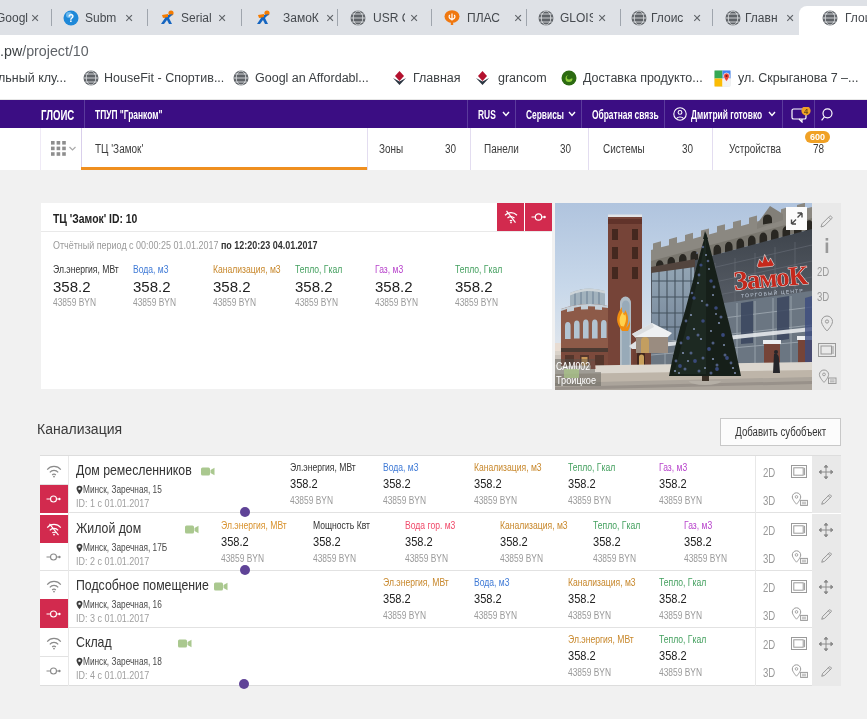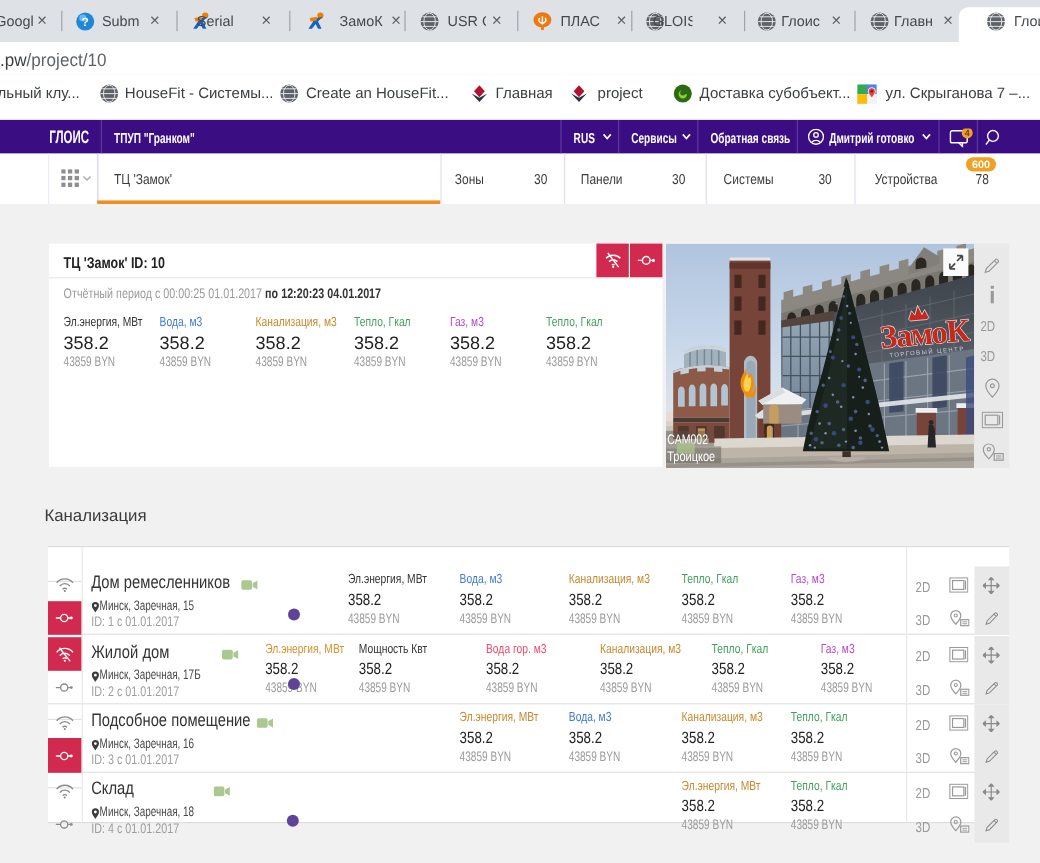--- a/index.html
+++ b/index.html
@@ -40,21 +40,21 @@
 .mlabel { font-size:11px; white-space:nowrap; transform:scaleX(0.78); transform-origin:0 0; }
 .mval { font-size:15px; color:#222; margin-top:3px; }
 .mbyn { font-size:11.5px; color:#9a9a9a; margin-top:1px; transform:scaleX(0.73); transform-origin:0 0; }
 
 #rtool { position:absolute; left:812px; top:203px; width:29px; height:187px; background:#e9e9e9; }
 
 #subtitle { position:absolute; left:37px; top:421px; font-size:14px; color:#3a3a3a; }
 #addbtn { position:absolute; left:720px; top:418px; width:121px; height:28px; background:#fcfcfc; border:1px solid #c8c8c8; font-size:12px; color:#333; text-align:center; line-height:26px; transform-origin:center; }
 #addbtn span { display:inline-block; transform:scaleX(0.8); transform-origin:center; white-space:nowrap; }
 #table { position:absolute; left:40px; top:455px; width:801px; height:231px; background:#fff; border-top:1px solid #ddd; border-bottom:1px solid #ddd; }
-.row { position:absolute; left:0; width:801px; height:57px; border-bottom:1px solid #e2e2e2;margin-top:16px; }
+.row { position:absolute; left:0; width:801px; height:57px; border-bottom:1px solid #e2e2e2; }
 .row:last-child { border-bottom:none; }
 .redcell { position:absolute; left:0; width:28px; background:#d22a4e; }
 .rname { position:absolute; left:36px; top:5px; font-size:15px; color:#333; white-space:nowrap; transform:scaleX(0.82); transform-origin:0 0; }
 .rloc { position:absolute; left:36px; top:27px; font-size:11.5px; color:#4a4a4a; white-space:nowrap; transform:scaleX(0.72); transform-origin:0 0; }
 .rid { position:absolute; left:36px; top:41px; font-size:11.5px; color:#9e9e9e; white-space:nowrap; transform:scaleX(0.78); transform-origin:0 0; }
 .rm { position:absolute; top:5px; width:88px; }
 .rml { font-size:11px; white-space:nowrap; transform:scaleX(0.78); transform-origin:0 0; }
 .rmv { font-size:13.5px; color:#222; margin-top:2.5px; transform:scaleX(0.82); transform-origin:0 0; }
 .rmb { font-size:11.5px; color:#9a9a9a; margin-top:3px; transform:scaleX(0.73); transform-origin:0 0; }
 .c2d { position:absolute; left:723px; font-size:12px; color:#9a9a9a; transform:scaleX(0.8); transform-origin:0 0; }
@@ -82,21 +82,21 @@
           <circle cx="6" cy="5" r="3" fill="#7cc4f4" opacity="0.8"></circle>
           <text x="8" y="12" font-size="10" fill="#fff" text-anchor="middle" font-weight="bold">?</text>
         </svg></div>
     <div class="tabtxt" style="left:85px">Subm</div>
       <div class="tabx" style="left:122px">✕</div>
     <div class="fav" style="left:160px"><svg width="16" height="16" viewBox="0 0 16 16">
           <circle cx="11" cy="3" r="2.6" fill="#f57c00"></circle>
           <path d="M3 6 L13 4 L9 8 L12 14 L9 14 L7 10 L4 14 L1 14 L5 8 Z" fill="#1565c0"></path>
           <path d="M2 5 L8 4 L8 7 L3 8 Z" fill="#f57c00"></path>
         </svg></div>
-    <div class="tabtxt" style="left:164px">Serial</div>
+    <div class="tabtxt" style="left:181px">Serial</div>
       <div class="tabx" style="left:215px">✕</div>
     <div class="fav" style="left:256px"><svg width="16" height="16" viewBox="0 0 16 16">
           <circle cx="11" cy="3" r="2.6" fill="#f57c00"></circle>
           <path d="M3 6 L13 4 L9 8 L12 14 L9 14 L7 10 L4 14 L1 14 L5 8 Z" fill="#1565c0"></path>
           <path d="M2 5 L8 4 L8 7 L3 8 Z" fill="#f57c00"></path>
         </svg></div>
     <div class="tabtxt" style="left:283px">ЗамоК</div>
       <div class="tabx" style="left:323px">✕</div>
     <div class="fav" style="left:350px"><svg width="16" height="16" viewBox="0 0 16 16">
           <circle cx="8" cy="8" r="7.5" fill="#5f6368"></circle>
@@ -108,21 +108,21 @@
           <ellipse cx="8" cy="6.5" rx="7.5" ry="6.3" fill="#f07810"></ellipse>
           <path d="M8 12 L8 15" stroke="#f07810" stroke-width="2.4"></path>
           <path d="M8 3.5 L8 10.5 M5.8 5 A 2.9 2.6 0 1 0 10.2 5" stroke="#fff" stroke-width="1.2" fill="none"></path>
         </svg></div>
     <div class="tabtxt" style="left:467px">ПЛАС</div>
       <div class="tabx" style="left:511px">✕</div>
     <div class="fav" style="left:538px"><svg width="16" height="16" viewBox="0 0 16 16">
           <circle cx="8" cy="8" r="7.5" fill="#5f6368"></circle>
           <path d="M8 1 A 4.8 7 0 0 0 8 15 A 4.8 7 0 0 0 8 1 M 0.5 8 L 15.5 8 M 2.2 4 L 13.8 4 M 2.2 12 L 13.8 12" stroke="#e8ebee" stroke-width="0.8" fill="none"></path>
         </svg></div>
-    <div class="tabtxt" style="left:544px; width:33px; overflow:hidden">GLOIS</div>
+    <div class="tabtxt" style="left:560px; width:33px; overflow:hidden">GLOIS</div>
       <div class="tabx" style="left:595px">✕</div>
     <div class="fav" style="left:631px"><svg width="16" height="16" viewBox="0 0 16 16">
           <circle cx="8" cy="8" r="7.5" fill="#5f6368"></circle>
           <path d="M8 1 A 4.8 7 0 0 0 8 15 A 4.8 7 0 0 0 8 1 M 0.5 8 L 15.5 8 M 2.2 4 L 13.8 4 M 2.2 12 L 13.8 12" stroke="#e8ebee" stroke-width="0.8" fill="none"></path>
         </svg></div>
     <div class="tabtxt" style="left:651px">Глоис</div>
       <div class="tabx" style="left:690px">✕</div>
     <div class="fav" style="left:725px"><svg width="16" height="16" viewBox="0 0 16 16">
           <circle cx="8" cy="8" r="7.5" fill="#5f6368"></circle>
           <path d="M8 1 A 4.8 7 0 0 0 8 15 A 4.8 7 0 0 0 8 1 M 0.5 8 L 15.5 8 M 2.2 4 L 13.8 4 M 2.2 12 L 13.8 12" stroke="#e8ebee" stroke-width="0.8" fill="none"></path>
@@ -137,41 +137,41 @@
     <div class="tabtxt" style="left:845px">Глои</div>
   </div>
   <div id="toolbar"></div>
   <div id="urltxt"><b>.pw</b>/project/10</div>
   <div id="bookmarks">
     <div class="bmtxt" style="left:-2px">льный клу...</div>
     <div class="bmicon" style="left:83px"><svg width="16" height="16" viewBox="0 0 16 16">
           <circle cx="8" cy="8" r="7.5" fill="#5f6368"></circle>
           <path d="M8 1 A 4.8 7 0 0 0 8 15 A 4.8 7 0 0 0 8 1 M 0.5 8 L 15.5 8 M 2.2 4 L 13.8 4 M 2.2 12 L 13.8 12" stroke="#e8ebee" stroke-width="0.8" fill="none"></path>
         </svg></div>
-    <div class="bmtxt" style="left:104px">HouseFit - Системы...</div>
+    <div class="bmtxt" style="left:104px">HouseFit - Спортив...</div>
     <div class="bmicon" style="left:233px"><svg width="16" height="16" viewBox="0 0 16 16">
           <circle cx="8" cy="8" r="7.5" fill="#5f6368"></circle>
           <path d="M8 1 A 4.8 7 0 0 0 8 15 A 4.8 7 0 0 0 8 1 M 0.5 8 L 15.5 8 M 2.2 4 L 13.8 4 M 2.2 12 L 13.8 12" stroke="#e8ebee" stroke-width="0.8" fill="none"></path>
         </svg></div>
-    <div class="bmtxt" style="left:255px">Create an HouseFit...</div>
+    <div class="bmtxt" style="left:255px">Googl an Affordabl...</div>
     <div class="bmicon" style="left:391px"><svg width="17" height="17" viewBox="0 0 17 17">
           <path d="M8.5 1 L13 6 L8.5 11 L4 6 Z" fill="#b3112e"></path>
           <path d="M2 8 L8.5 15 L15 8 L8.5 11.5 Z" fill="#2a3440"></path>
         </svg></div>
     <div class="bmtxt" style="left:413px">Главная</div>
     <div class="bmicon" style="left:474px"><svg width="17" height="17" viewBox="0 0 17 17">
           <path d="M8.5 1 L13 6 L8.5 11 L4 6 Z" fill="#b3112e"></path>
           <path d="M2 8 L8.5 15 L15 8 L8.5 11.5 Z" fill="#2a3440"></path>
         </svg></div>
-    <div class="bmtxt" style="left:498px">project</div>
+    <div class="bmtxt" style="left:498px">grancom</div>
     <div class="bmicon" style="left:561px"><svg width="16" height="16" viewBox="0 0 16 16">
           <circle cx="8" cy="8" r="7.5" fill="#2c6b12"></circle>
           <path d="M11.5 8.5 A 3.5 3.5 0 1 1 8 5 A 2.3 2.3 0 1 0 10 8.5 Z" fill="#8fce3c"></path>
         </svg></div>
-    <div class="bmtxt" style="left:583px">Доставка субобъект...</div>
+    <div class="bmtxt" style="left:583px">Доставка продукто...</div>
     <div class="bmicon" style="left:714px"><svg width="17" height="17" viewBox="0 0 17 17">
           <rect x="0.5" y="0.5" width="16" height="16" rx="2" fill="#fff" stroke="#ddd" stroke-width="0.5"></rect>
           <path d="M0.5 0.5 h8 v8 h-8 Z" fill="#35a853"></path>
           <path d="M8.5 0.5 h8 v8 h-8 Z" fill="#4285f4"></path>
           <path d="M0.5 8.5 h8 v8 h-8 Z" fill="#fbbc04"></path>
           <path d="M8.5 8.5 h8 v8 h-8 Z" fill="#f1f3f4"></path>
           <path d="M12.5 3 a 3 3 0 0 1 3 3 c0 2.2 -3 5.5 -3 5.5 s-3 -3.3 -3 -5.5 a 3 3 0 0 1 3 -3 Z" fill="#ea4335" stroke="#fff" stroke-width="0.7"></path>
           <circle cx="12.5" cy="6" r="1.1" fill="#7b1c1c"></circle>
         </svg></div>
     <div class="bmtxt" style="left:738px">ул. Скрыганова 7 –...</div>
@@ -535,20 +535,21 @@
         <path d="M15 3 L15 11" stroke="#999"></path>
       </svg>
     <svg class="abs" style="left:6px; top:166px" width="19" height="16" viewBox="0 0 19 16">
         <path d="M6 1 A 4.6 4.6 0 0 1 10.6 5.6 C 10.6 8.6 6 13.4 6 13.4 S 1.4 8.6 1.4 5.6 A 4.6 4.6 0 0 1 6 1 Z" stroke="#999" stroke-width="1" fill="none"></path>
         <circle cx="6" cy="5.4" r="1.4" stroke="#999" stroke-width="0.9" fill="none"></circle>
         <rect x="10.5" y="9" width="7.5" height="5.5" stroke="#999" stroke-width="1" fill="#e9e9e9"></rect>
         <path d="M12 11 h4.5 M12 12.8 h4.5" stroke="#999" stroke-width="0.8"></path>
       </svg>
   </div>
   <div id="subtitle">Канализация</div>
+  <div id="addbtn"><span>Добавить субобъект</span></div>
   <div id="table">
     <div class="vline" style="left:28px"></div>
     <div style="position:absolute; left:0; top:28px; width:28px; height:1px; background:#e2e2e2"></div>
     <div style="position:absolute; left:0; top:86px; width:28px; height:1px; background:#e2e2e2"></div>
     <div style="position:absolute; left:0; top:143px; width:28px; height:1px; background:#e2e2e2"></div>
     <div style="position:absolute; left:0; top:200px; width:28px; height:1px; background:#e2e2e2"></div>
     <div class="vline" style="left:715px"></div>
 
     <div class="row" style="top:0">
       <svg class="abs" style="left:6px; top:9px" width="16" height="13" viewBox="0 0 16 13">
@@ -656,21 +657,21 @@
       <svg class="abs" style="left:36px; top:29px" width="7" height="10" viewBox="0 0 8 11">
           <path d="M4 0.5 A 3.4 3.4 0 0 1 7.4 3.9 C 7.4 6.3 4 10.4 4 10.4 S 0.6 6.3 0.6 3.9 A 3.4 3.4 0 0 1 4 0.5 Z M 4 2.6 A 1.3 1.3 0 1 0 4 5.3 A 1.3 1.3 0 0 0 4 2.6" fill="#3c3c3c"></path>
         </svg>
       <div class="rloc" style="left:43px">Минск, Заречная, 17Б</div>
       <div class="rid">ID: 2  с 01.01.2017</div>
       <div class="rm" style="left:181px">
           <div class="rml" style="color:#d8912c">Эл.энергия, МВт</div>
           <div class="rmv">358.2</div>
           <div class="rmb">43859 BYN</div>
         </div>
-      <div class="rm" style="left:259px">
+      <div class="rm" style="left:273px">
           <div class="rml" style="color:#333">Мощность Квт</div>
           <div class="rmv">358.2</div>
           <div class="rmb">43859 BYN</div>
         </div>
       <div class="rm" style="left:365px">
           <div class="rml" style="color:#f04a6a">Вода гор. м3</div>
           <div class="rmv">358.2</div>
           <div class="rmb">43859 BYN</div>
         </div>
       <div class="rm" style="left:460px">

